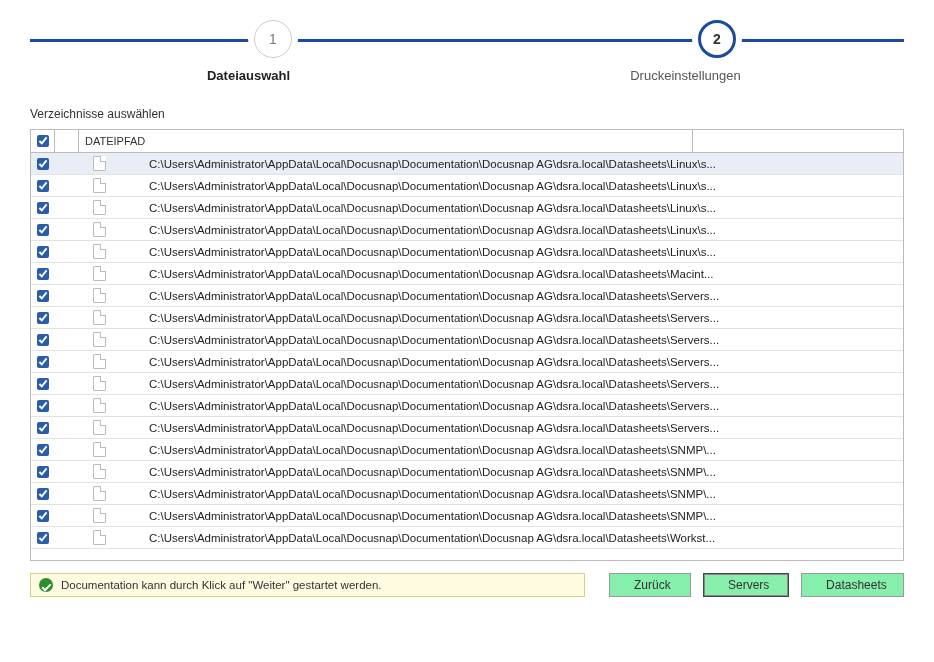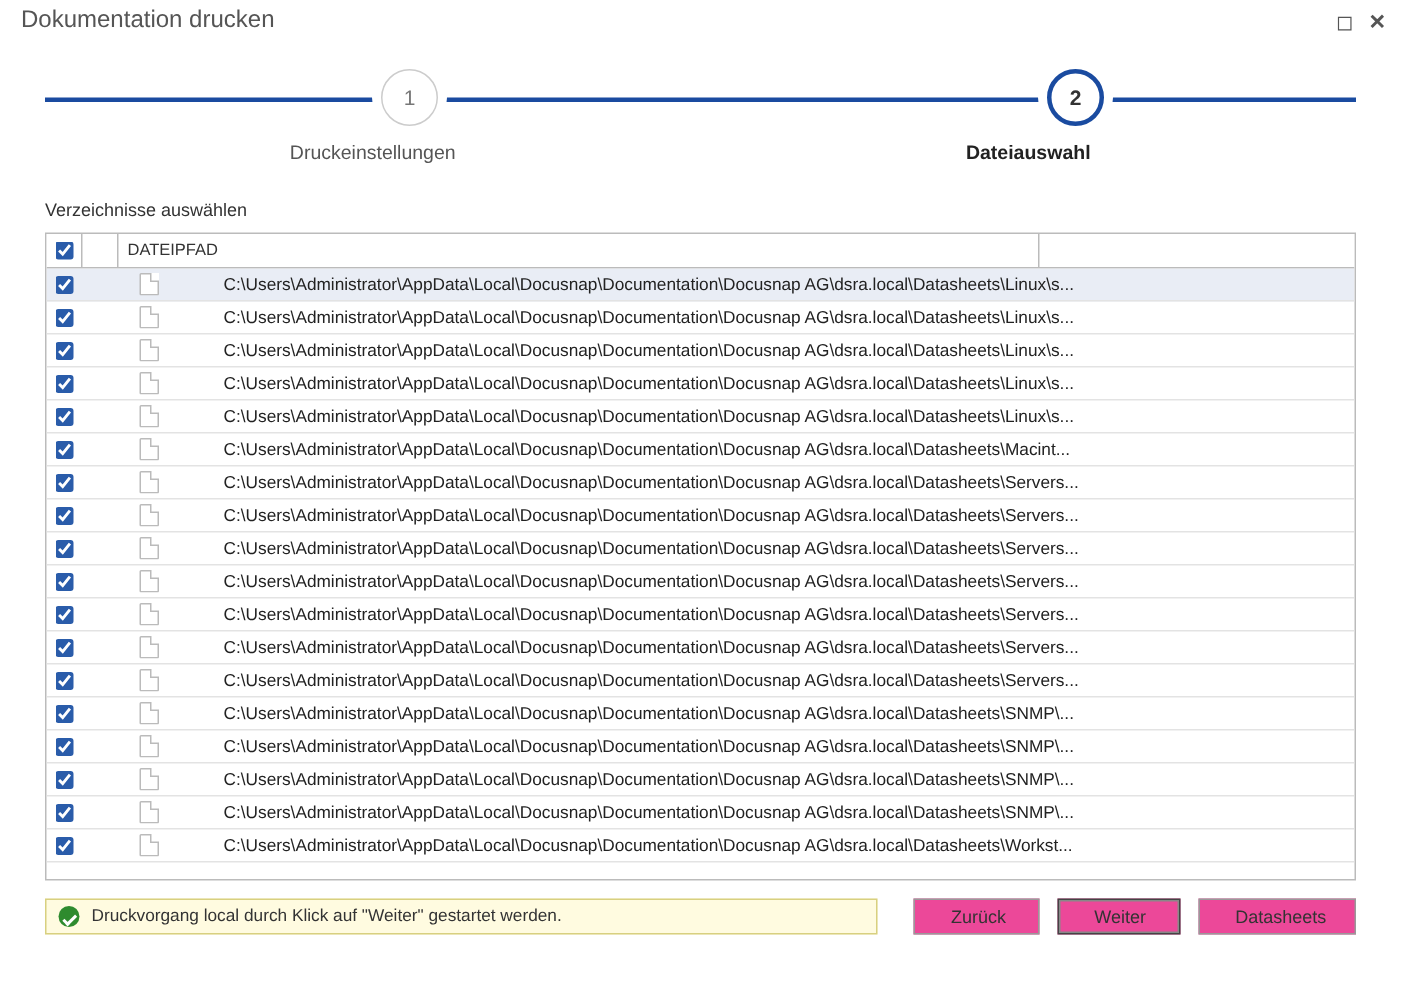--- a/index.html
+++ b/index.html
@@ -138,53 +138,46 @@
   left: 3px; top: 6px;
   width: 7px; height: 3px;
   border-left: 2px solid #fff;
   border-bottom: 2px solid #fff;
   transform: rotate(-45deg);
 }
 .spacer { flex: 1; }
 .btn {
   height: 24px; min-width: 82px;
   border: 1px solid #999;
-  background: #ec4899;
+  background: #86efac;
   font-size: 12px; color: #333;
   cursor: pointer;
   padding: 0 24px;
 }
 .btn.primary { border: 1px solid #444; box-shadow: inset 0 0 0 1px #888; }
 </style>
 </head>
 <body>
 
 <div class="window">
 
-  <div class="titlebar">
-    <span>Dokumentation drucken</span>
-    <div class="titlebar-controls">
-      <span>◻</span>
-      <span style="font-weight:bold;">✕</span>
-    </div>
-  </div>
 
   <div class="stepper-wrap">
     <div class="stepper">
       <div class="stepper-line"></div>
       <div class="step-circle inactive s1">
         <span>1</span>
       </div>
       <div class="step-circle active s2">
         <span>2</span>
       </div>
     </div>
     <div class="step-labels">
+      <div class="step-label active">Dateiauswahl</div>
       <div class="step-label">Druckeinstellungen</div>
-      <div class="step-label active">Dateiauswahl</div>
     </div>
   </div>
 
   <div class="section-label">Verzeichnisse auswählen</div>
 
   <div class="table-wrap">
     <div class="thead">
       <div class="th cb">
         <input type="checkbox" id="hdr-cb" checked="" style="">
       </div>
@@ -354,21 +347,21 @@
             <div class="file-icon"></div>
           </div>
           <div class="td path">C:\Users\Administrator\AppData\Local\Docusnap\Documentation\Docusnap AG\dsra.local\Datasheets\Workst...</div>
         </div>
       </div>
   </div>
 
   <div class="footer">
     <div class="status-bar">
       <span class="status-icon"></span>
-      <span>Druckvorgang local durch Klick auf "Weiter" gestartet werden.</span>
+      <span>Documentation kann durch Klick auf "Weiter" gestartet werden.</span>
     </div>
     <div class="spacer"></div>
     <button class="btn">Zurück</button>
-    <button class="btn primary">Weiter</button>
+    <button class="btn primary">Servers</button>
     <button class="btn">Datasheets</button>
   </div>
 
 </div>
 
 </body></html>

